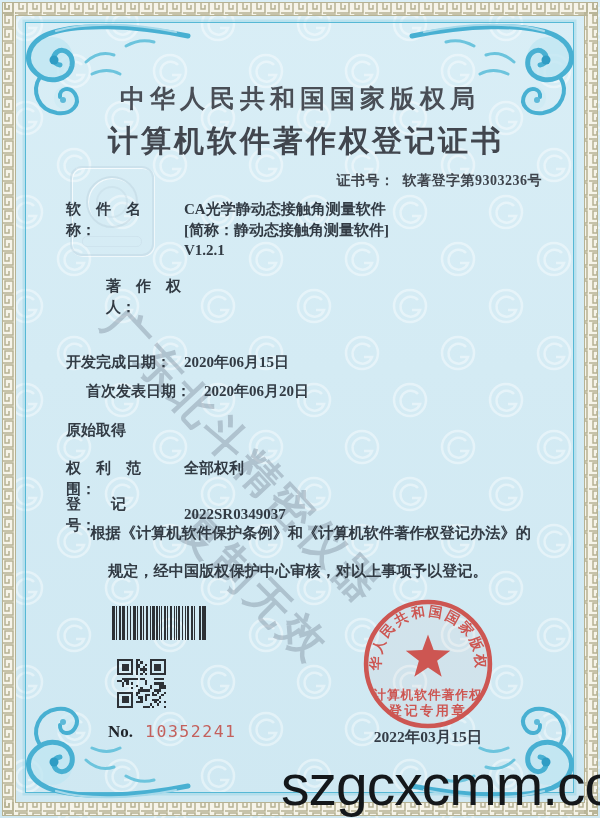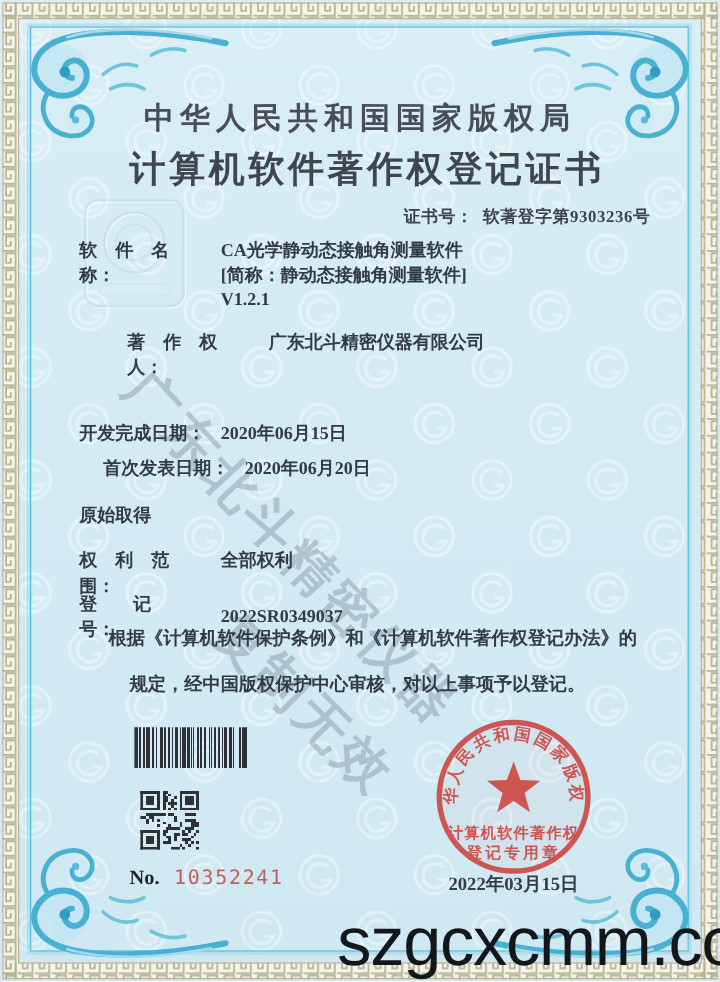--- a/index.html
+++ b/index.html
@@ -159,21 +159,20 @@
   <div class="frow z4" style="top:199px;">
     <span class="lbl">软　件　名　称：</span>
     <span class="val">
       <div>CA光学静动态接触角测量软件</div>
       <div>[简称：静动态接触角测量软件]</div>
       <div>V1.2.1</div>
     </span>
   </div>
   <div class="frow z4" style="top:276px;margin-left:40px;">
     <span class="lbl">著　作　权　人：</span>
-    <span class="val">广东北斗精密仪器有限公司</span>
   </div>
   <div class="frow z4" style="top:352px;">
     <span class="lbl">开发完成日期：</span>
     <span class="val">2020年06月15日</span>
   </div>
   <div class="frow z4" style="top:381px;margin-left:20px;">
     <span class="lbl">首次发表日期：</span>
     <span class="val">2020年06月20日</span>
   </div>
   <div class="frow z4" style="top:420px;">

